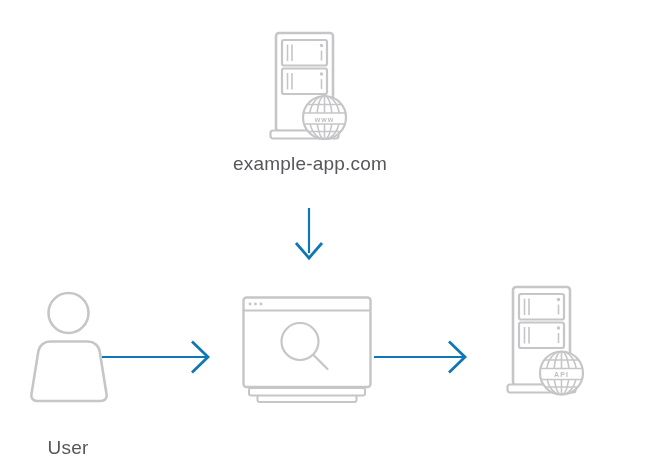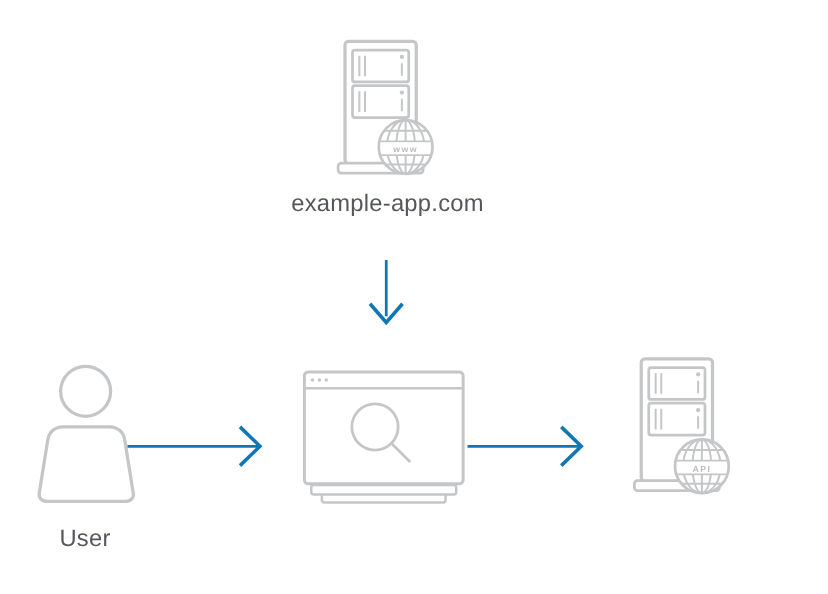--- a/index.html
+++ b/index.html
@@ -83,21 +83,21 @@
       <polyline class="arrow-stroke" points="4,37 17,52 30,37" stroke-width="2.8"></polyline>
     </svg>
   </div>
 
   <div class="abs" style="left:26px;top:290px;">
     <svg width="86" height="114" viewBox="0 0 86 114">
       <circle class="icon-stroke" cx="42.5" cy="23" r="20" stroke-width="2.6"></circle>
       <path class="icon-stroke" stroke-width="2.6" stroke-linejoin="round" d="M 11 111 C 7.2 111 4.8 108.2 5.4 104.5 L 12.3 61.5 C 13.3 55.6 18.2 51.5 24.2 51.5 L 61.8 51.5 C 67.8 51.5 72.7 55.6 73.7 61.5 L 80.6 104.5 C 81.2 108.2 78.8 111 75 111 Z"></path>
     </svg>
   </div>
-  <div class="node-label" style="left:68px;top:421px;">User</div>
+  <div class="node-label" style="left:68px;top:437px;">User</div>
 
   <div class="abs" style="left:100px;top:339px;">
     <svg width="114" height="36" viewBox="0 0 114 36">
       <line class="arrow-stroke" x1="2" y1="18" x2="107" y2="18" stroke-width="2.2"></line>
       <polyline class="arrow-stroke" points="92,2.5 108,18 92,33.5" stroke-width="2.8"></polyline>
     </svg>
   </div>
 
   <div class="abs" style="left:242px;top:296px;">
     <svg width="130" height="108" viewBox="0 0 130 108">

